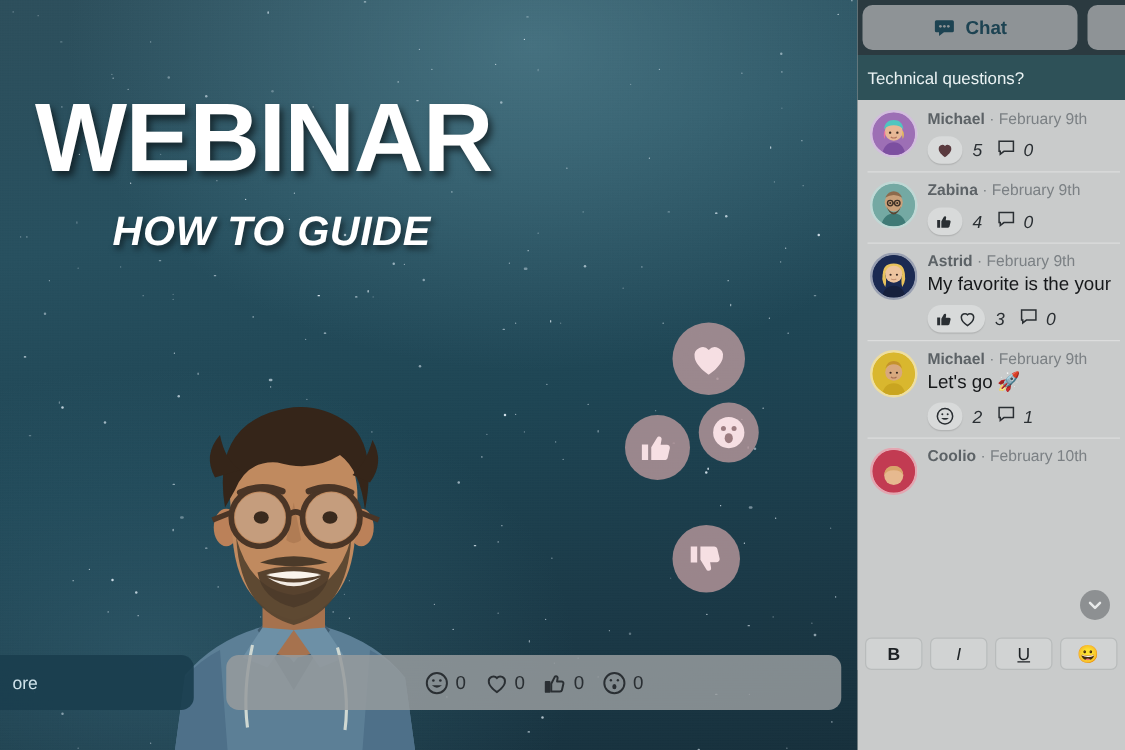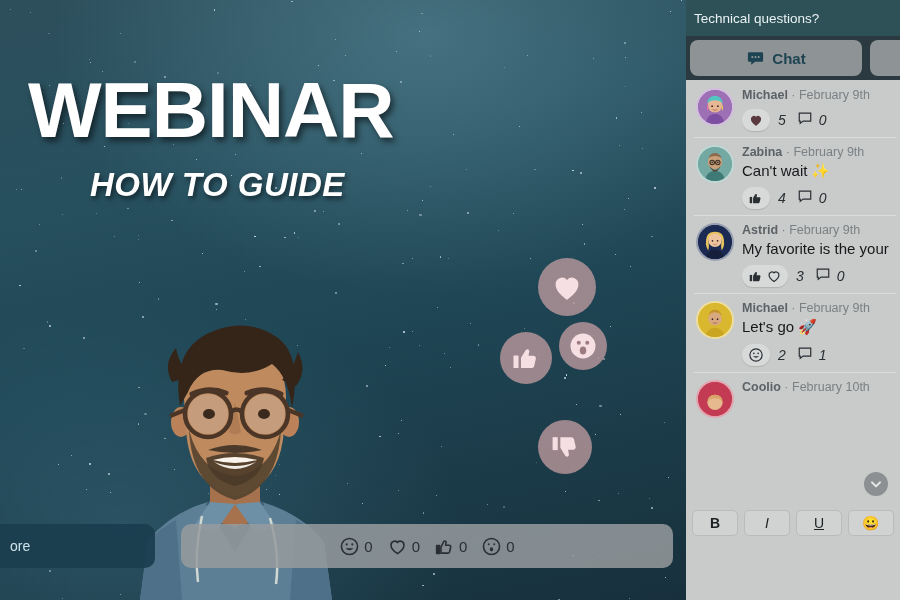--- a/index.html
+++ b/index.html
@@ -493,39 +493,39 @@
           <ellipse cx="12" cy="15.2" rx="1.9" ry="2.4" fill="#2a2f33" stroke="none"></ellipse>
         </svg>
       </span>
       <span class="rx-count">0</span>
     </div>
   </div>
 </div>
 
 <div id="chat">
 
-  <div id="banner">
-    <span>Technical questions?</span>
-  </div>
-
   <div id="tabs">
     <div class="tab" id="tab-chat">
       <span>
         <svg width="19" height="19" viewBox="0 0 24 24">
           <path d="M4 4h16a1.6 1.6 0 0 1 1.6 1.6v9A1.6 1.6 0 0 1 20 16.2h-8.4L6.6 20v-3.8H4A1.6 1.6 0 0 1 2.4 14.6v-9A1.6 1.6 0 0 1 4 4z" fill="#1d4352"></path>
           <circle cx="8" cy="10.2" r="1.35" fill="#8e9396"></circle>
           <circle cx="12" cy="10.2" r="1.35" fill="#8e9396"></circle>
           <circle cx="16" cy="10.2" r="1.35" fill="#8e9396"></circle>
         </svg>
       </span>
       <span>Chat</span>
     </div>
     <div class="tab" id="tab-extra">
       <span></span>
     </div>
+  </div>
+
+  <div id="banner">
+    <span>Technical questions?</span>
   </div>
 
   <div id="msgs">
 
     <div class="msg">
       <div class="avatar" style="background:#9d6fb5">
         <svg viewBox="0 0 40 40">
           <circle cx="20" cy="20" r="20" fill="#9d6fb5"></circle>
           <path d="M9 40c1-8 5.5-12 11-12s10 4 11 12z" fill="#7c4fa0"></path>
           <circle cx="20" cy="18" r="8.5" fill="#e7b795"></circle>
@@ -576,21 +576,20 @@
             <path d="M19.3 18.2h1.4"></path>
           </g>
           <circle cx="16.7" cy="18.2" r="1" fill="#3c3026"></circle>
           <circle cx="23.3" cy="18.2" r="1" fill="#3c3026"></circle>
         </svg>
       </div>
       <div class="mbody">
         <div class="mhead">
           <span class="mname">Zabina</span><span class="mdate"> · </span><span class="mdate">February 9th</span>
         </div>
-        <div class="mtext">Can't wait ✨</div>
         <div class="mfoot">
           <div class="react-chip">
             <span>
               <svg width="16" height="16" viewBox="0 0 24 24" fill="#2a2f33">
                 <path d="M2.6 10.4h3.6v9.4H2.6z"></path>
                 <path d="M7.6 19.8h8c.9 0 1.6-.6 1.8-1.4l1.3-5.6c.3-1.1-.6-2.1-1.7-2.1h-4.1l.5-3.1c.2-.9-.5-1.7-1.4-1.7-.5 0-1 .3-1.3.8L7.6 12z"></path>
               </svg>
             </span>
           </div>
           <span class="fcount">4</span>

